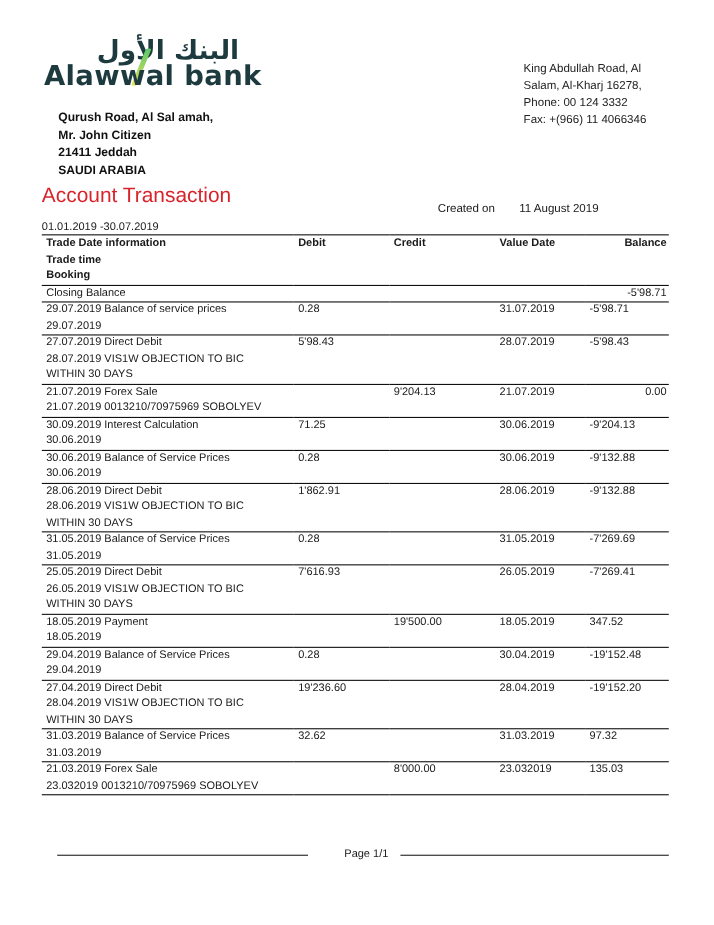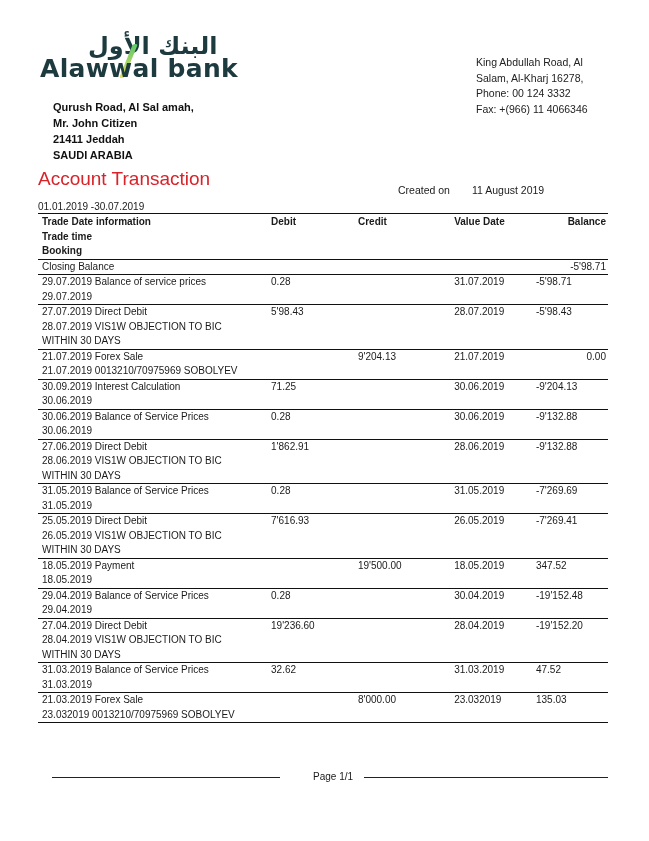--- a/index.html
+++ b/index.html
@@ -153,21 +153,21 @@
           <span class="line">30.06.2019 Balance of Service Prices</span>
           <span class="line">30.06.2019</span>
         </td>
         <td>0.28</td>
         <td></td>
         <td>30.06.2019</td>
         <td>-9'132.88</td>
       </tr>
       <tr>
         <td>
-          <span class="line">27.06.2019 Direct Debit</span>
+          <span class="line">28.06.2019 Direct Debit</span>
           <span class="line">28.06.2019 VIS1W OBJECTION TO BIC</span>
           <span class="line">WITHIN 30 DAYS</span>
         </td>
         <td>1'862.91</td>
         <td></td>
         <td>28.06.2019</td>
         <td>-9'132.88</td>
       </tr>
       <tr>
         <td>
@@ -222,21 +222,21 @@
         <td>-19'152.20</td>
       </tr>
       <tr>
         <td>
           <span class="line">31.03.2019 Balance of Service Prices</span>
           <span class="line">31.03.2019</span>
         </td>
         <td>32.62</td>
         <td></td>
         <td>31.03.2019</td>
-        <td>47.52</td>
+        <td>97.32</td>
       </tr>
       <tr>
         <td>
           <span class="line">21.03.2019  Forex Sale</span>
           <span class="line">23.032019 0013210/70975969 SOBOLYEV</span>
         </td>
         <td></td>
         <td>8'000.00</td>
         <td>23.032019</td>
         <td>135.03</td>

